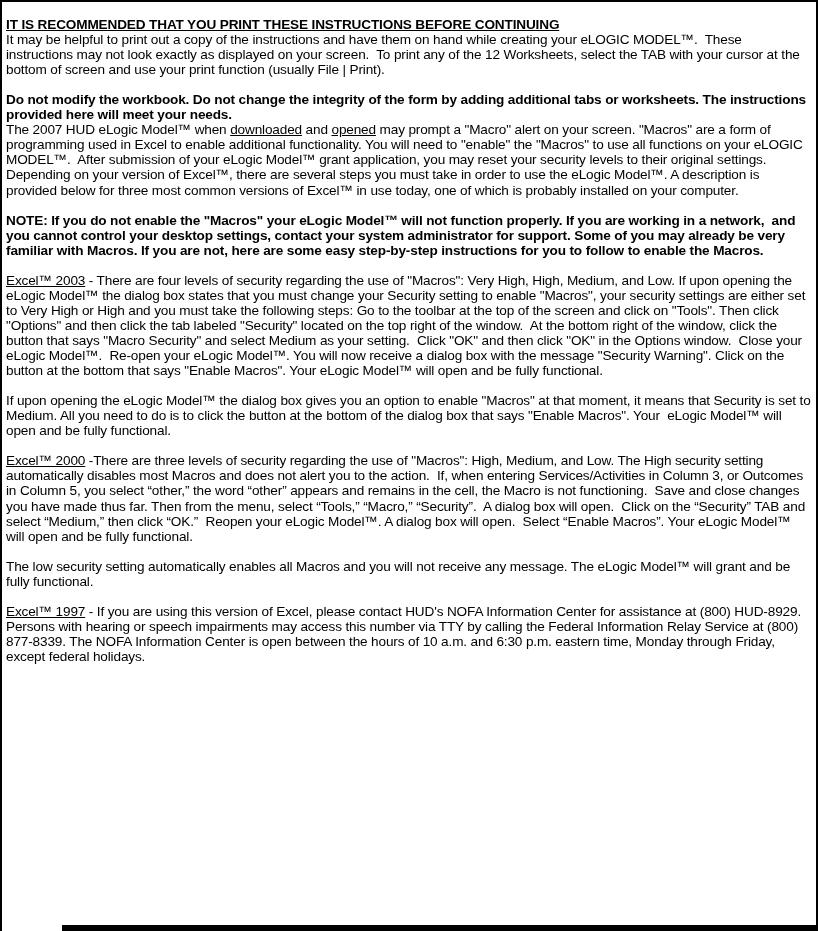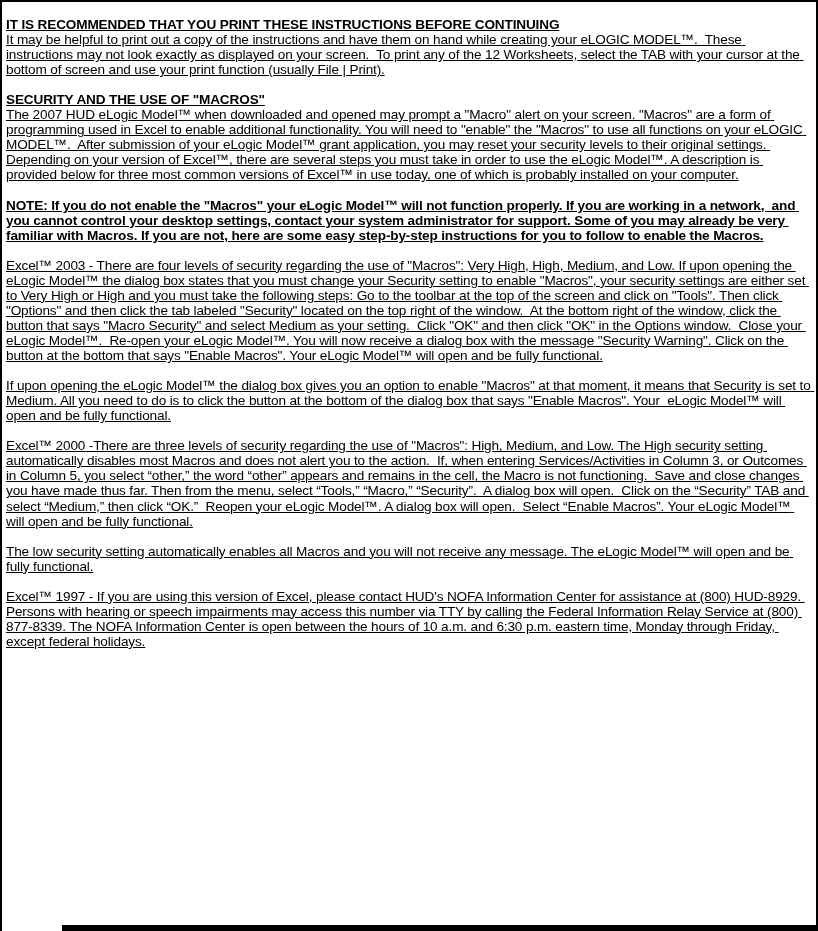--- a/index.html
+++ b/index.html
@@ -17,56 +17,56 @@
     border-right: 2px solid #000;
     overflow: hidden;
   }
   .content {
     padding: 15px 4px 0 4px;
     color: #000;
     font-size: 13.6px;
     line-height: 15.05px;
     letter-spacing: -0.15px;
   }
-  p { margin: 0; white-space: pre-wrap; text-decoration: underline; }
+  p { margin: 0; white-space: pre-wrap; }
   .gap { margin-top: 15.05px; }
   .b { font-weight: bold; }
   .u { text-decoration: underline; }
   .bottom-bar {
     position: absolute;
     left: 60px; right: 0; bottom: 0;
     height: 6px;
     background: #000;
   }
 </style>
 </head>
 <body>
 
 <div class="sheet">
   <div class="content">
 
     <p class="b u">IT IS RECOMMENDED THAT YOU PRINT THESE INSTRUCTIONS BEFORE CONTINUING</p>
 
     <p>It may be helpful to print out a copy of the instructions and have them on hand while creating your eLOGIC MODEL™.  These instructions may not look exactly as displayed on your screen.  To print any of the 12 Worksheets, select the TAB with your cursor at the bottom of screen and use your print function (usually File | Print).</p>
 
+    <p class="b gap">Do not modify the workbook. Do not change the integrity of the form by adding additional tabs or worksheets. The instructions provided here will meet your needs.</p>
 
-    <p class="b gap">SECURITY AND THE USE OF "MACROS"</p>
 
     <p><span>The 2007 HUD eLogic Model™ when </span><span class="u">downloaded</span><span> and </span><span class="u">opened</span><span> may prompt a "Macro" alert on your screen. "Macros" are a form of programming used in Excel to enable additional functionality. You will need to "enable" the "Macros" to use all functions on your eLOGIC MODEL™.  After submission of your eLogic Model™ grant application, you may reset your security levels to their original settings. Depending on your version of Excel™, there are several steps you must take in order to use the eLogic Model™. A description is provided below for three most common versions of Excel™ in use today, one of which is probably installed on your computer.</span></p>
 
     <p class="b gap">NOTE: If you do not enable the "Macros" your eLogic Model™ will not function properly. If you are working in a network,  and you cannot control your desktop settings, contact your system administrator for support. Some of you may already be very familiar with Macros. If you are not, here are some easy step-by-step instructions for you to follow to enable the Macros.</p>
 
     <p class="gap"><span class="u">Excel™ 2003</span><span> - There are four levels of security regarding the use of "Macros": Very High, High, Medium, and Low. If upon opening the eLogic Model™ the dialog box states that you must change your Security setting to enable "Macros", your security settings are either set to Very High or High and you must take the following steps: Go to the toolbar at the top of the screen and click on "Tools". Then click "Options" and then click the tab labeled "Security" located on the top right of the window.  At the bottom right of the window, click the button that says "Macro Security" and select Medium as your setting.  Click "OK" and then click "OK" in the Options window.  Close your eLogic Model™.  Re-open your eLogic Model™. You will now receive a dialog box with the message "Security Warning". Click on the button at the bottom that says "Enable Macros". Your eLogic Model™ will open and be fully functional.</span></p>
 
     <p class="gap">If upon opening the eLogic Model™ the dialog box gives you an option to enable "Macros" at that moment, it means that Security is set to Medium. All you need to do is to click the button at the bottom of the dialog box that says "Enable Macros". Your  eLogic Model™ will open and be fully functional.</p>
 
 
     <p class="gap"><span class="u">Excel™ 2000</span><span> -There are three levels of security regarding the use of "Macros": High, Medium, and Low. The High security setting automatically disables most Macros and does not alert you to the action.  If, when entering Services/Activities in Column 3, or Outcomes in Column 5, you select “other,” the word “other” appears and remains in the cell, the Macro is not functioning.  Save and close changes you have made thus far. Then from the menu, select “Tools,” “Macro,” “Security”.  A dialog box will open.  Click on the “Security” TAB and select “Medium,” then click “OK.”  Reopen your eLogic Model™. A dialog box will open.  Select “Enable Macros”. Your eLogic Model™ will open and be fully functional.</span></p>
 
 
-    <p class="gap">The low security setting automatically enables all Macros and you will not receive any message. The eLogic Model™ will open and be fully functional.</p>
+    <p class="gap">The low security setting automatically enables all Macros and you will not receive any message. The eLogic Model™ will grant and be fully functional.</p>
 
     <p class="gap"><span class="u">Excel™ 1997</span><span> - If you are using this version of Excel, please contact HUD's NOFA Information Center for assistance at (800) HUD-8929. Persons with hearing or speech impairments may access this number via TTY by calling the Federal Information Relay Service at (800) 877-8339. The NOFA Information Center is open between the hours of 10 a.m. and 6:30 p.m. eastern time, Monday through Friday, except federal holidays.</span></p>
 
   </div>
 
   <div class="bottom-bar"></div>
 </div>
 
 </body></html>

